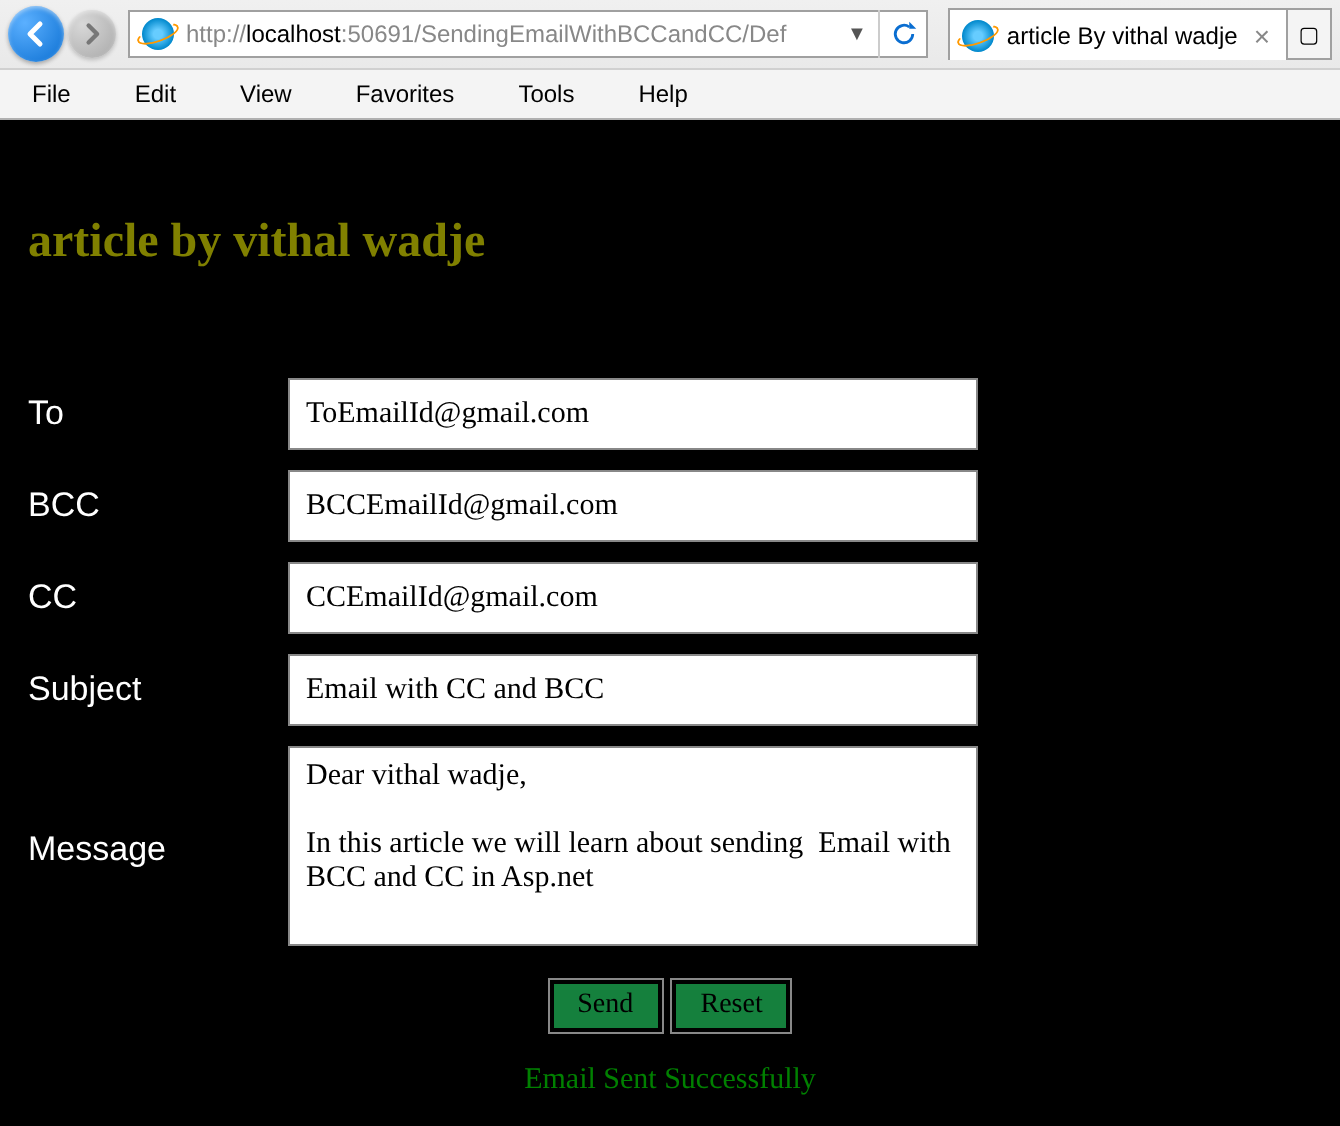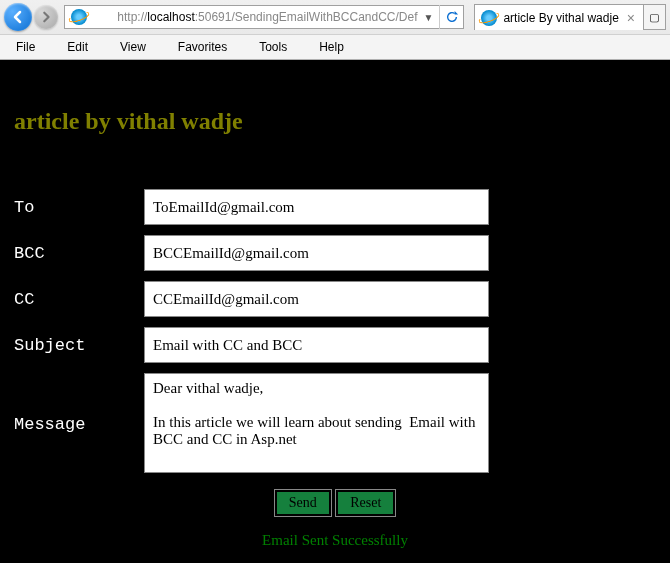--- a/index.html
+++ b/index.html
@@ -43,21 +43,20 @@
     }
     .url-bar {
       flex: 1;
       display: flex;
       align-items: center;
       background: #fff;
       border: 1px solid #a0a0a0;
       height: 24px;
       margin: 0 4px;
       font-size: 12px;
-      text-align: right;
     }
     .ie-logo {
       width: 20px; height: 20px;
       margin: 0 4px;
       display: flex; align-items: center; justify-content: center;
     }
     .url-text {
       flex: 1;
       white-space: nowrap;
       overflow: hidden;
@@ -117,21 +116,21 @@
     .page-title {
       font-family: "Times New Roman", serif;
       font-size: 24px;
       font-weight: bold;
       color: #808000;
       margin: 30px 0 44px 0;
     }
     table.form { border-collapse: separate; border-spacing: 0 10px; }
     table.form td.label {
       color: #fff;
-      font-family: Liberation Mono, monospace;
+      font-family: Liberation Sans, sans-serif;
       font-size: 17px;
       padding-right: 40px;
       vertical-align: middle;
       width: 130px;
     }
     .text-input {
       width: 345px;
       height: 36px;
       background: #fff;
       border: 1px solid #888;

